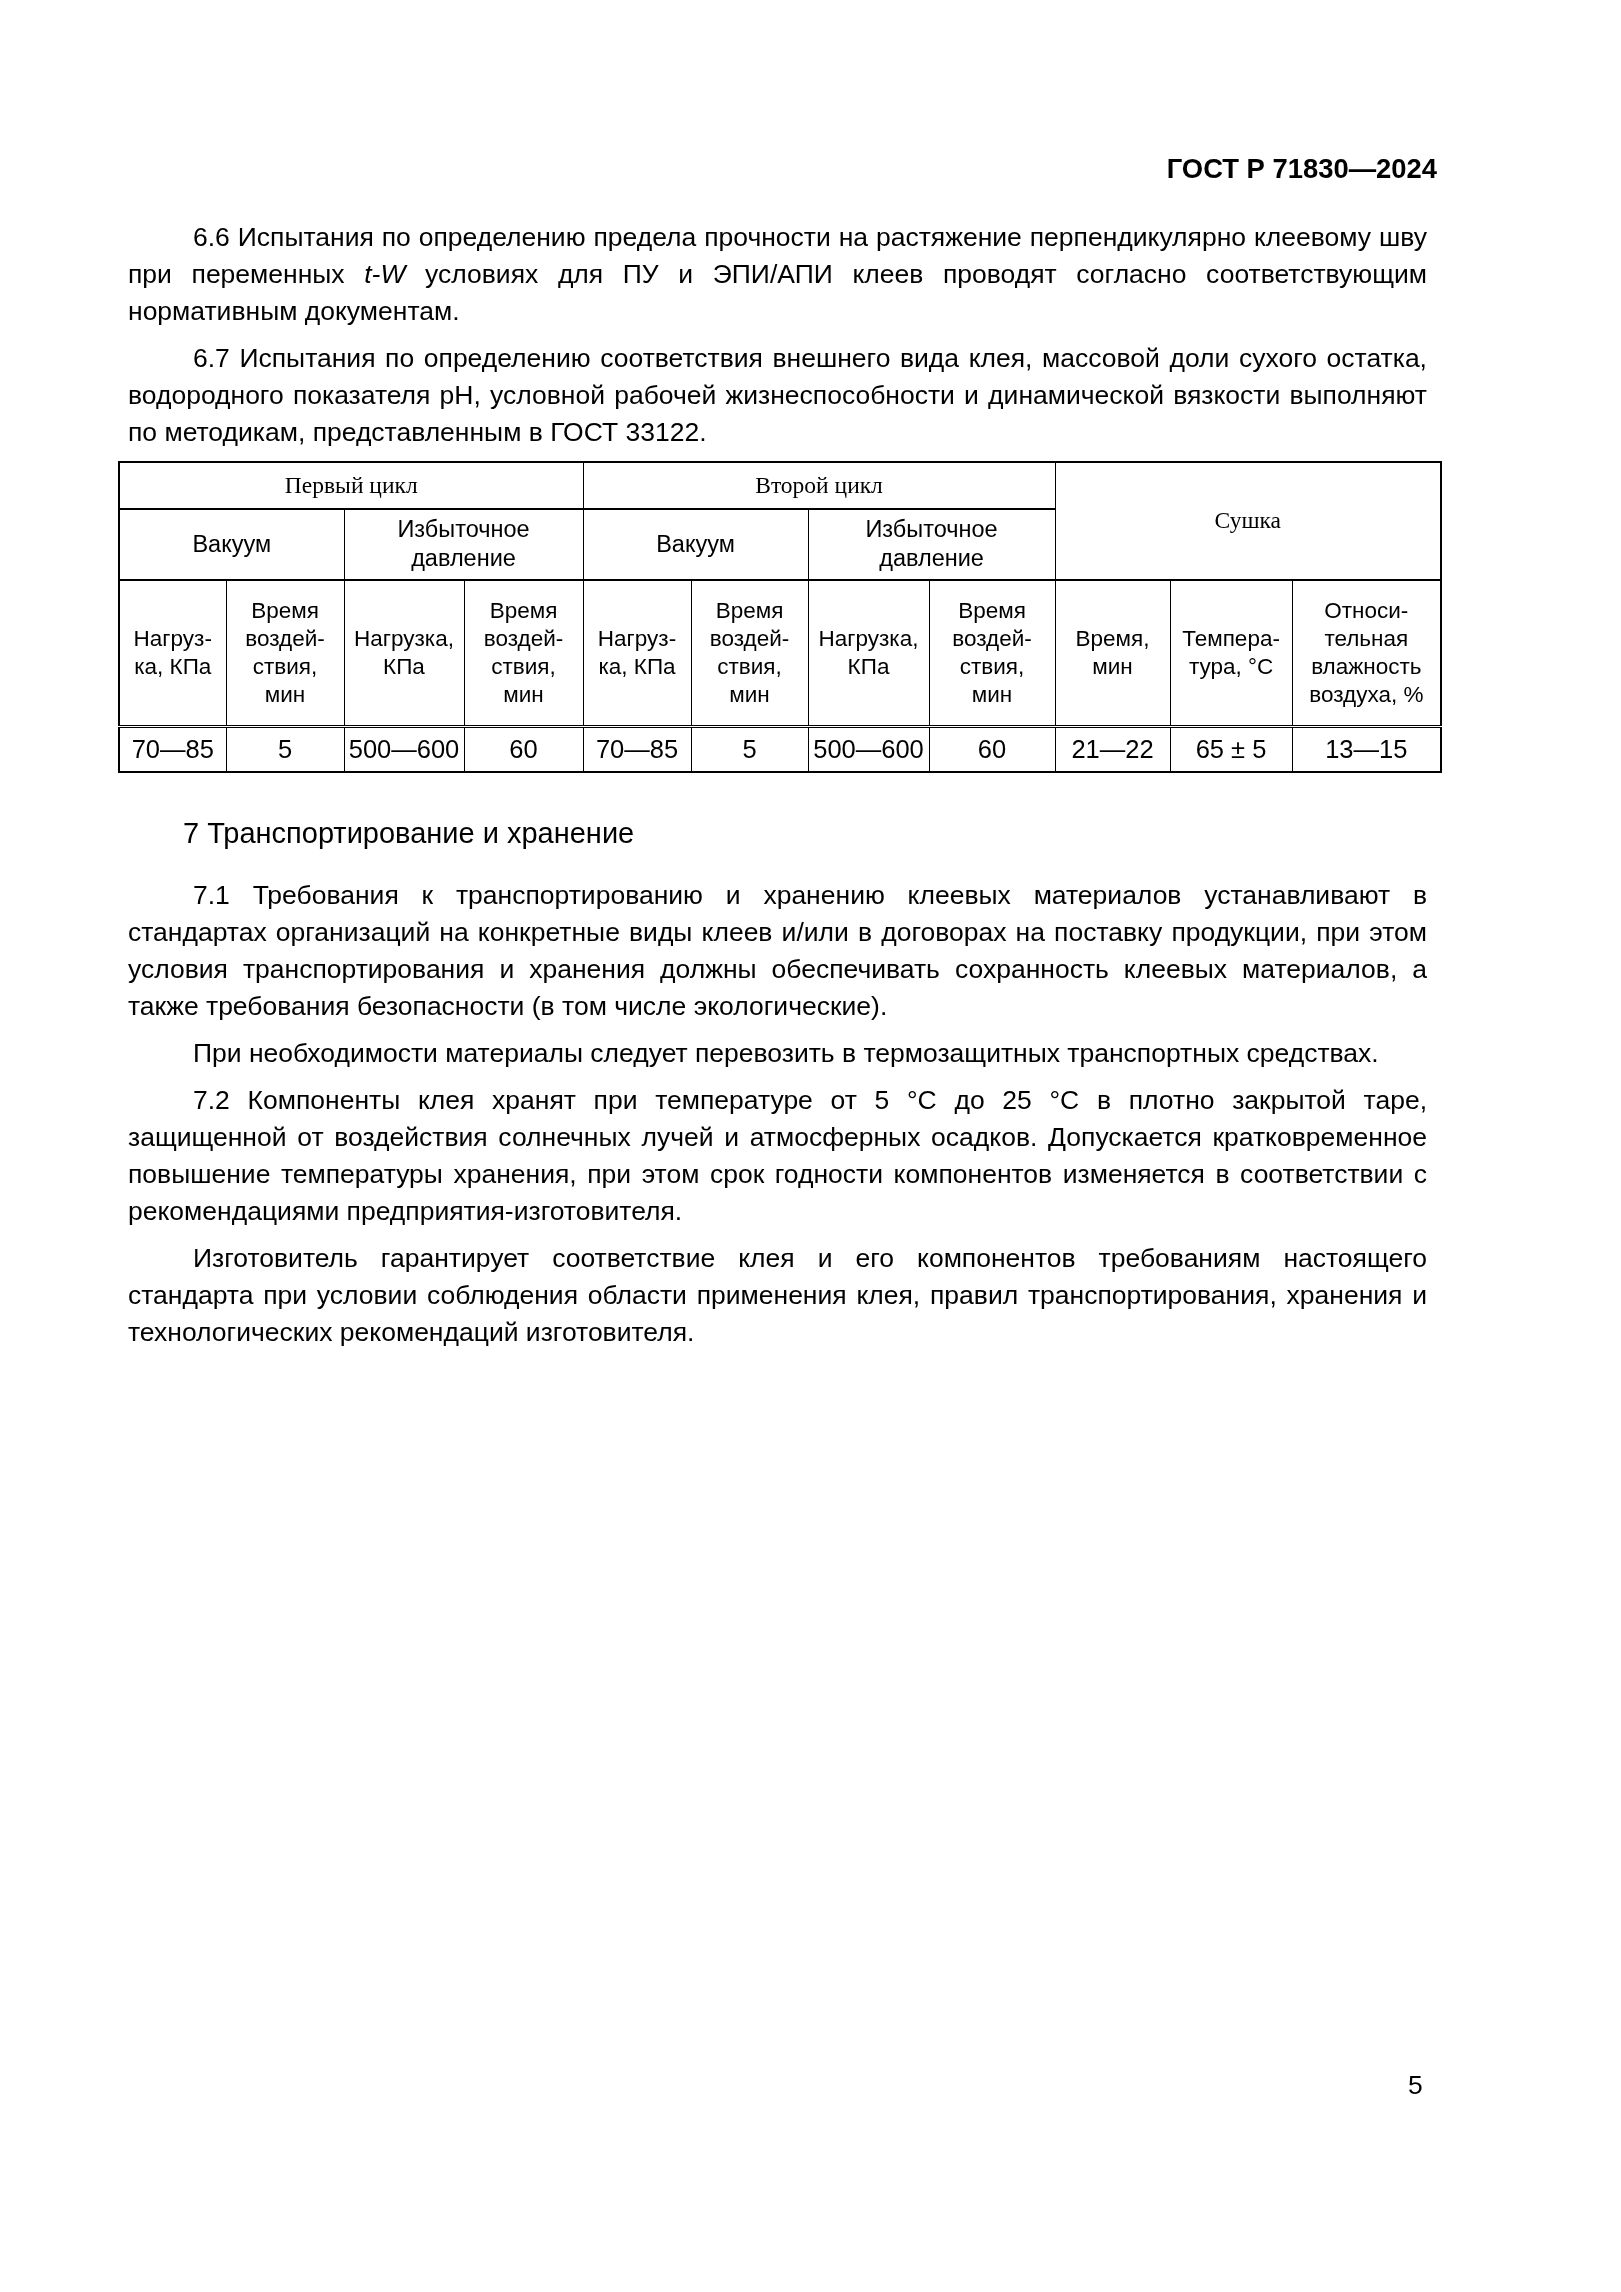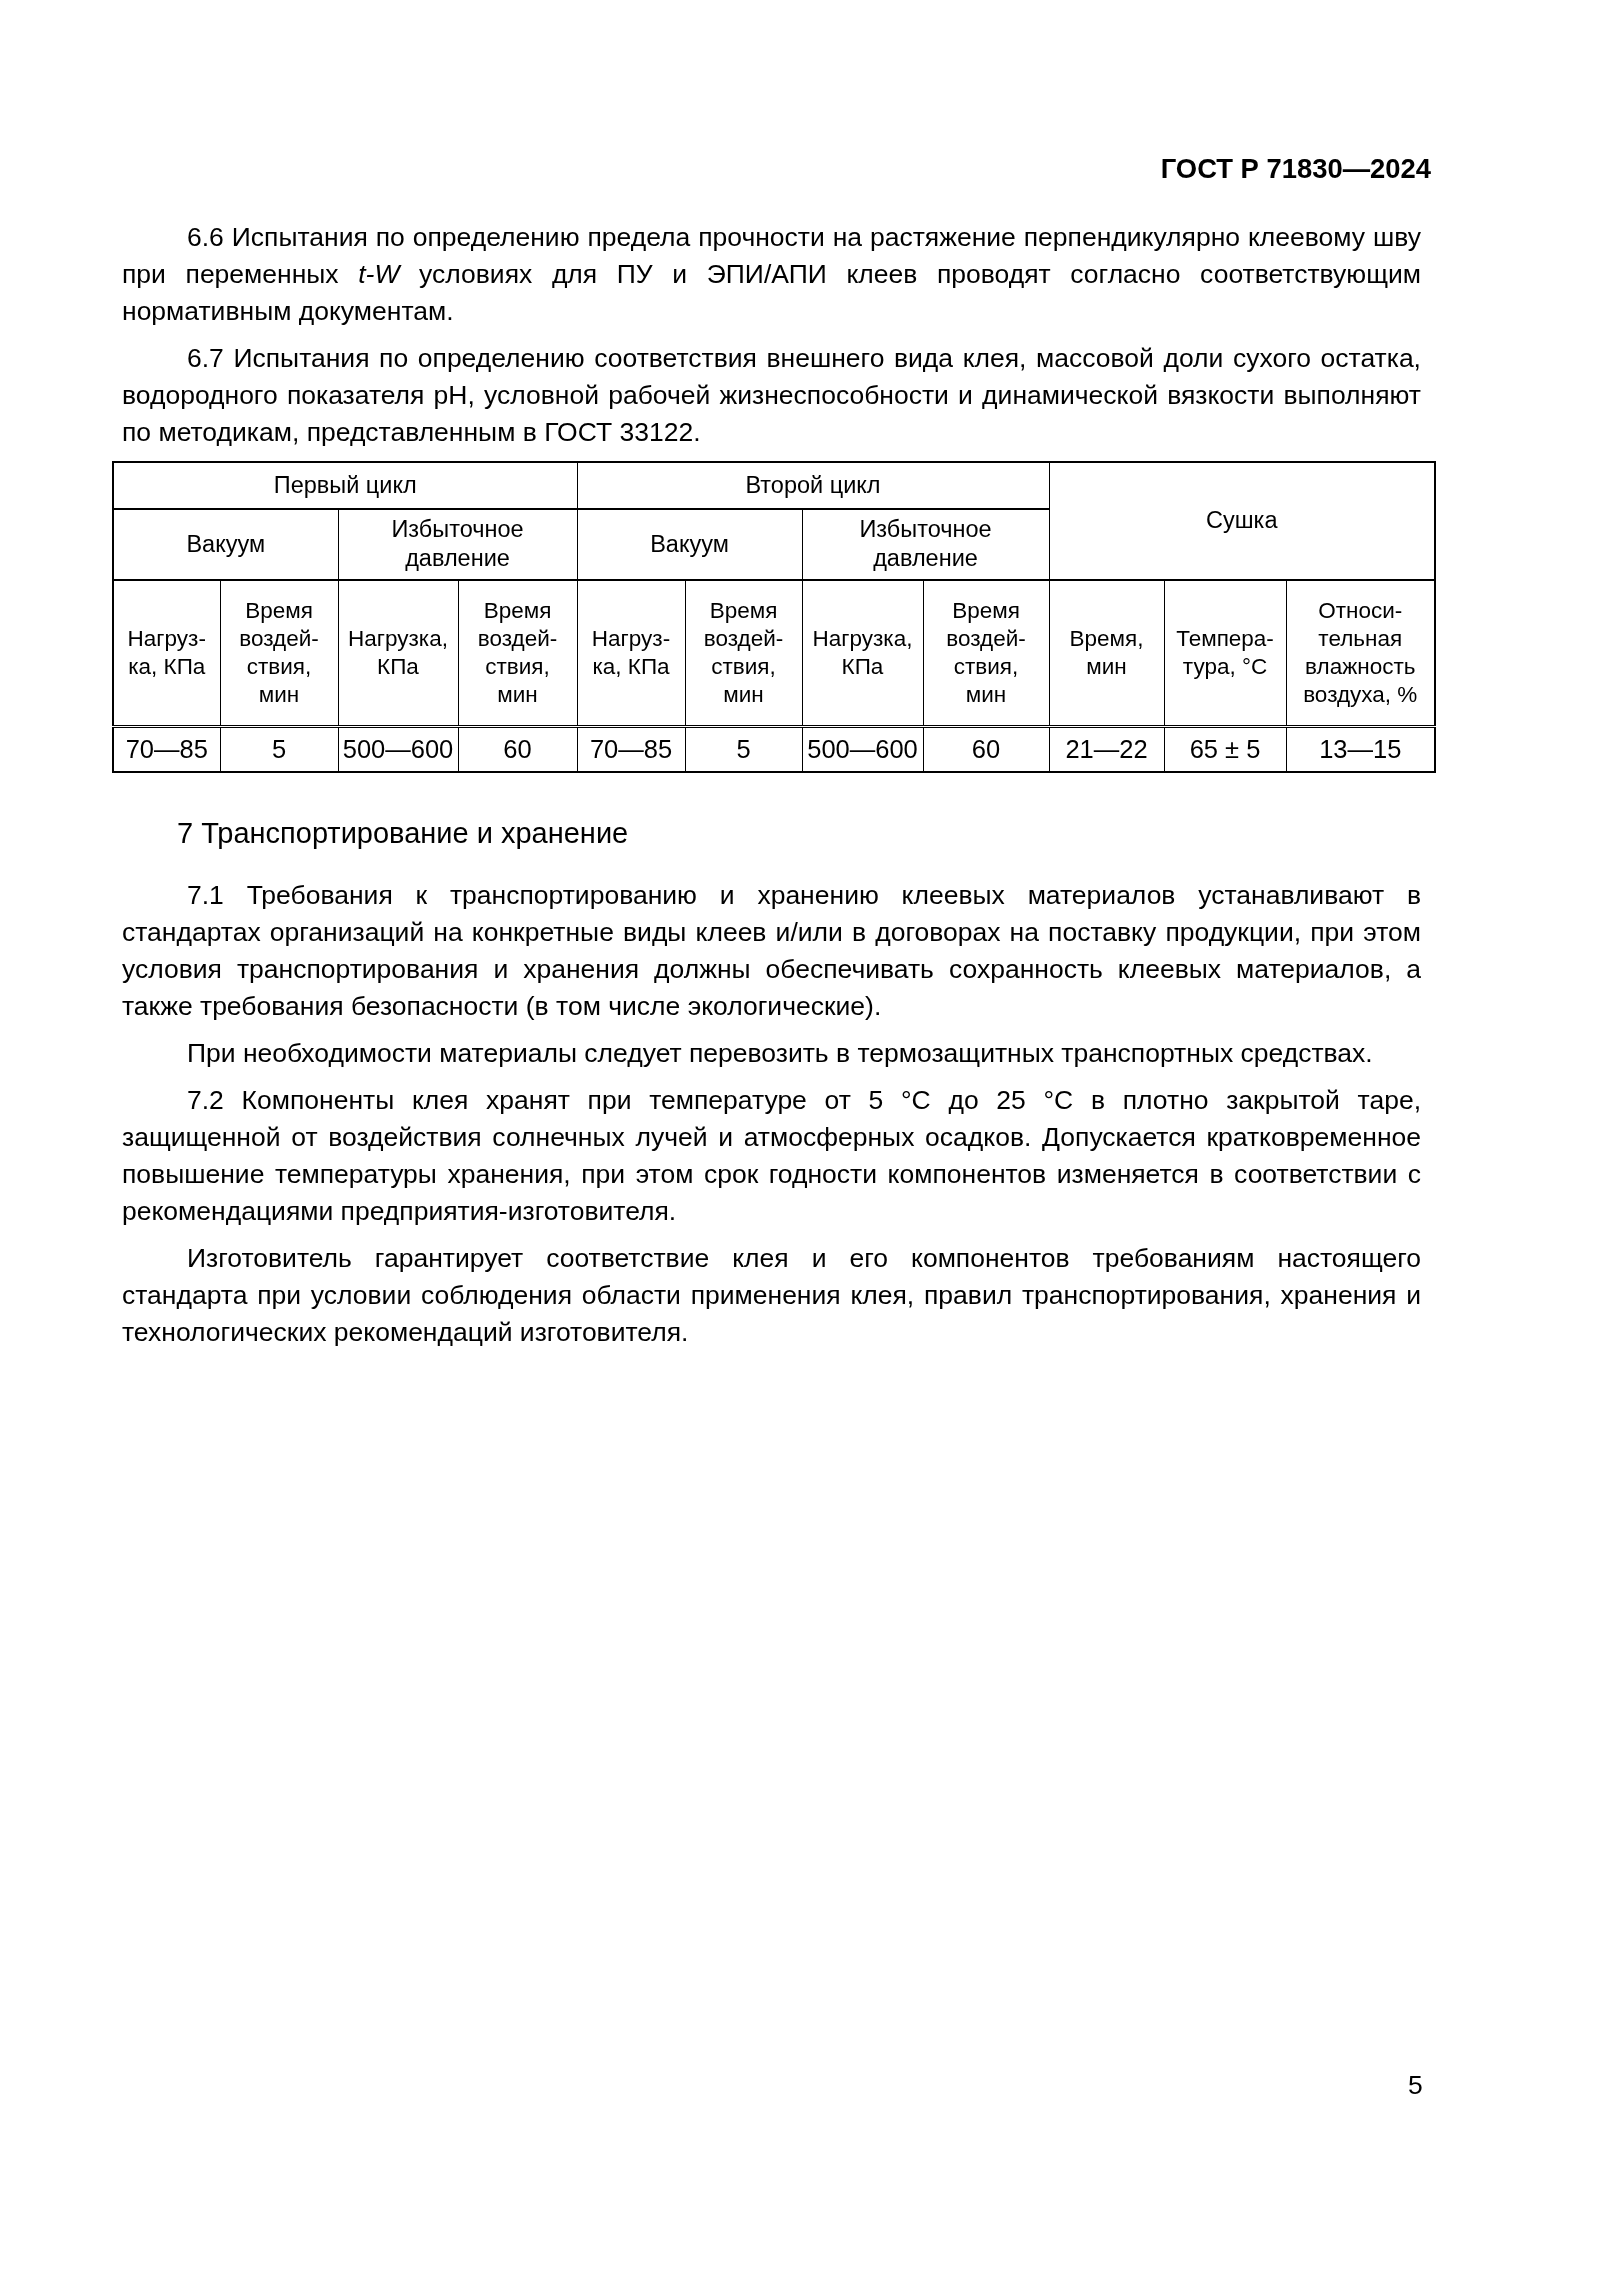--- a/index.html
+++ b/index.html
@@ -11,21 +11,21 @@
     position: relative;
     width: 1621px;
     height: 2293px;
     background: #ffffff;
     font-family: "Liberation Sans", "DejaVu Sans", sans-serif;
     color: #000000;
     overflow: hidden;
   }
   .content {
     position: absolute;
-    left: 112px;
+    left: 118px;
     top: 0;
     width: 1319px;
   }
   .doc-header {
     margin-top: 153px;
     text-align: right;
     font-weight: 700;
     font-size: 27.4px;
     line-height: 31px;
   }
@@ -61,21 +61,21 @@
     white-space: pre-line;
     overflow: hidden;
   }
   .tbl-head {
     margin-top: 7.8px;
     border-top: 2.9px solid #000;
     border-left: 2px solid #000;
     border-right: 2px solid #000;
     border-bottom: 1px solid #000;
   }
-  .rA td { height: 37px; font-size: 23.5px; border-bottom-width: 2px; }
+  .rA td { height: 37px; font-size: 23.5px; border-bottom-width: 2px; font-family: Liberation Serif, serif; }
   .rB td { height: 61px; font-size: 23.5px; border-bottom-width: 2px; line-height: 29px; }
   .hDry  { font-size: 23.5px; }
   .rC td { height: 137px; font-size: 22.5px; line-height: 28px; }
   .tbl-body {
     margin-top: 1px;
     border-top: 1px solid #000;
     border-left: 2px solid #000;
     border-right: 2px solid #000;
     border-bottom: 2.9px solid #000;
   }

